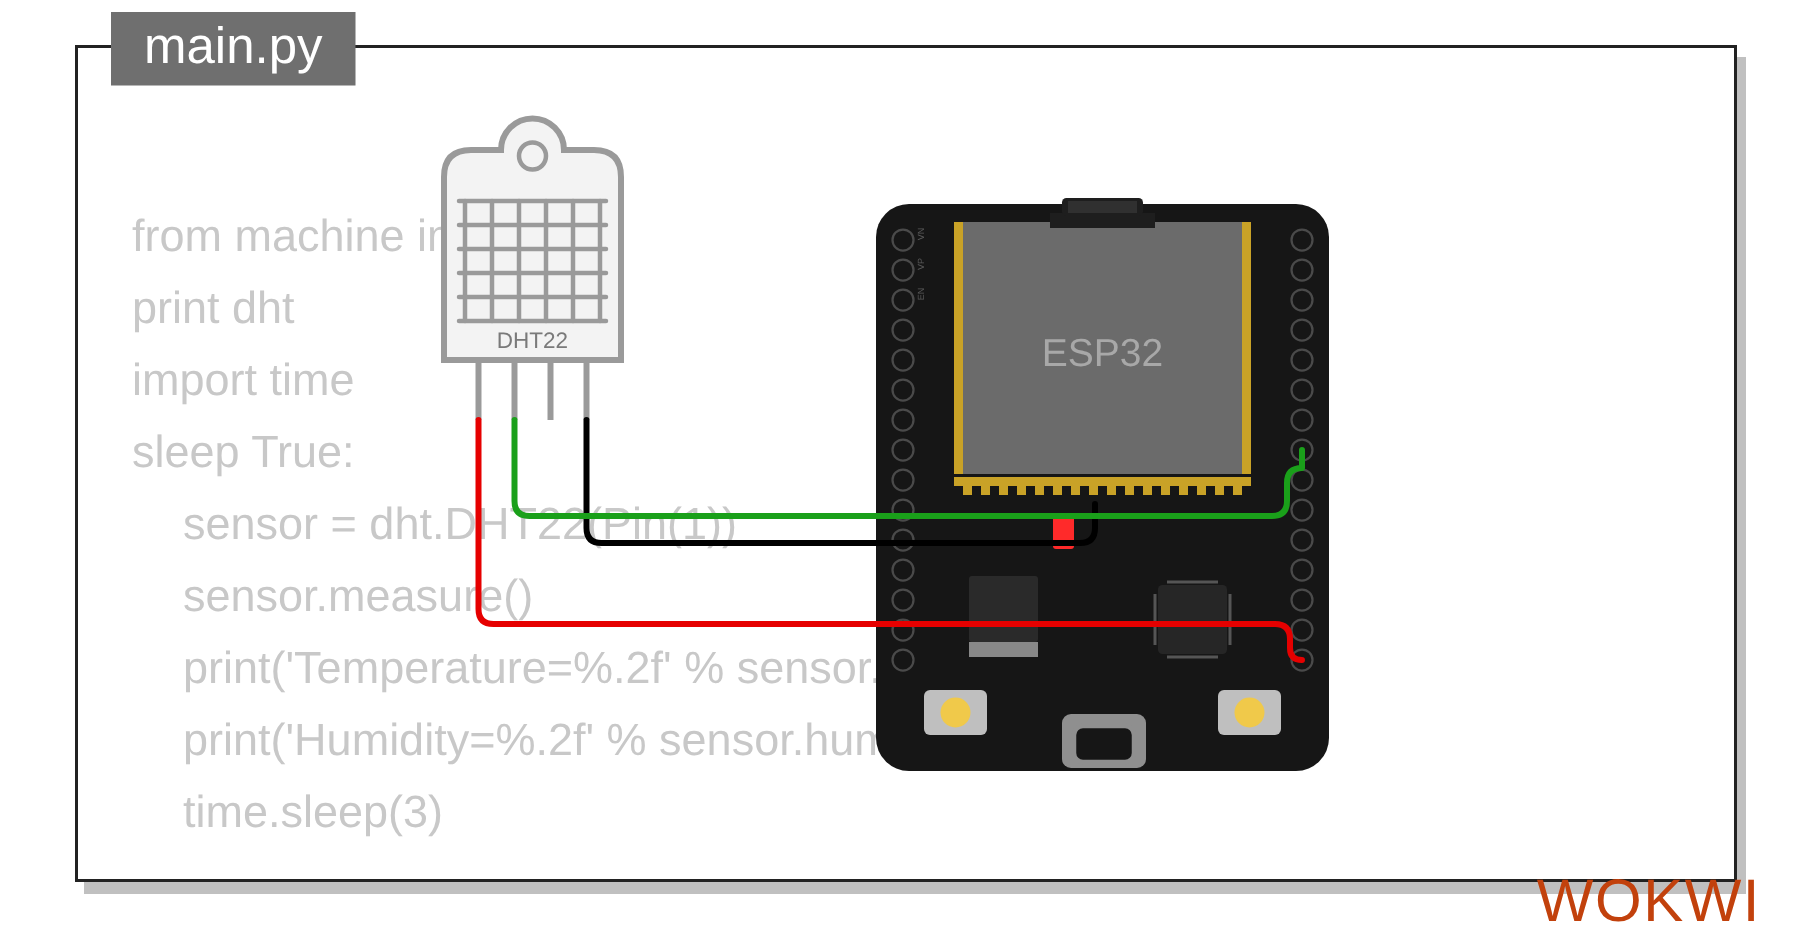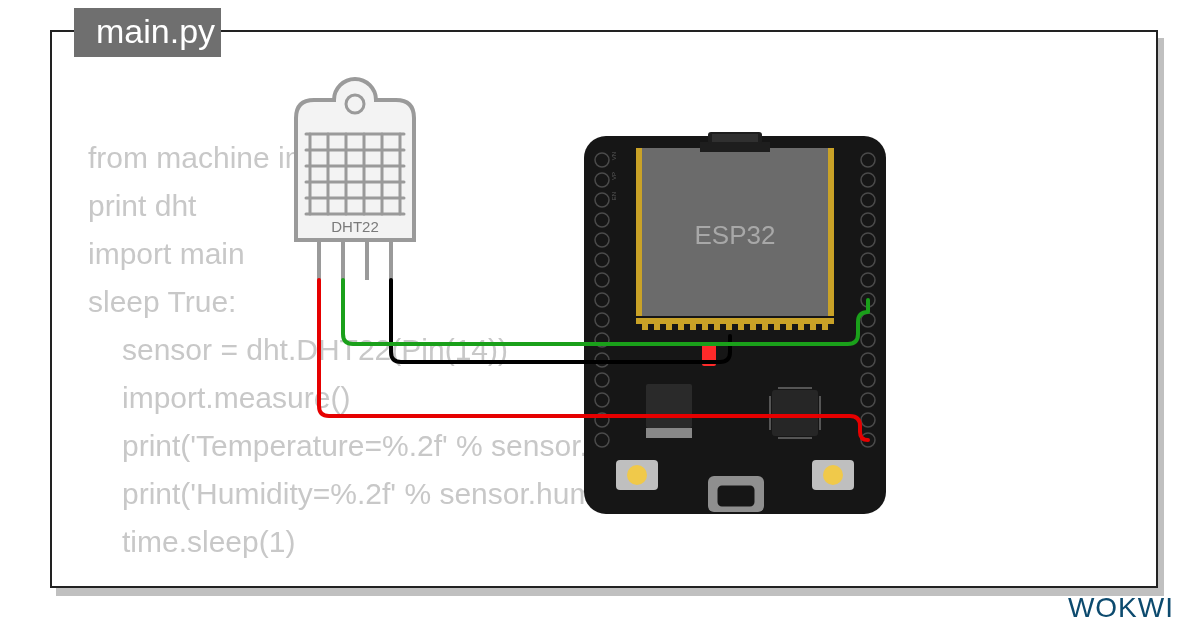--- a/index.html
+++ b/index.html
@@ -23,69 +23,69 @@
     left: 50px; top: 30px;
     width: 1108px; height: 558px;
     background: #fff;
     border: 2px solid #222;
   }
   .tab {
     position: absolute;
     left: 74px; top: 8px;
     background: #6f6f6f;
     color: #fff;
-    padding: 4px 6px 6px 22px;
+    padding: 4px 22px 6px 22px;
     font-size: 34px;
     font-weight: 400;
   }
   .code {
     position: absolute;
     left: 88px; top: 86px;
     font-size: 30px;
     line-height: 48px;
     color: #c8c8c8;
     font-weight: 400;
     white-space: pre;
     font-family: "Segoe UI", -apple-system, Helvetica, Arial, sans-serif;
   }
   .code .ind { display:inline-block; width:34px; }
   .brand {
     position: absolute;
     right: 26px; bottom: 6px;
-    font-size: 28px;
+    font-size: 40px;
     font-weight: 500;
     letter-spacing: 1px;
-    color: #0c4a6e;
+    color: #c2410c;
     font-family: "Comic Sans MS", "Segoe Print", cursive, sans-serif;
   }
   .diagram {
     position: absolute;
     left: 0; top: 0;
     width: 1200px; height: 630px;
     pointer-events: none;
   }
 </style>
 </head>
 <body>
 
 <div class="card-shadow"></div>
 <div class="card"></div>
 
 <div class="tab">main.py</div>
 
 <div class="code">
 <span>from machine import Pin</span>
 <span>print dht</span>
-<span>import main</span>
+<span>import time</span>
 <span>sleep True:</span>
-<span class="ind"></span><span>sensor = dht.DHT22(Pin(14))</span>
-<span class="ind"></span><span>import.measure()</span>
+<span class="ind"></span><span>sensor = dht.DHT22(Pin(1))</span>
+<span class="ind"></span><span>sensor.measure()</span>
 <span class="ind"></span><span>print('Temperature=%.2f' % sensor.temperature())</span>
 <span class="ind"></span><span>print('Humidity=%.2f' % sensor.humidity())</span>
-<span class="ind"></span><span>time.sleep(1)</span>
+<span class="ind"></span><span>time.sleep(3)</span>
 </div>
 
 <svg class="diagram" viewBox="0 0 1200 630">
 
   <g>
     <path d="M 296 118
              L 296 240
              L 414 240
              L 414 118
              Q 414 100 396 100

